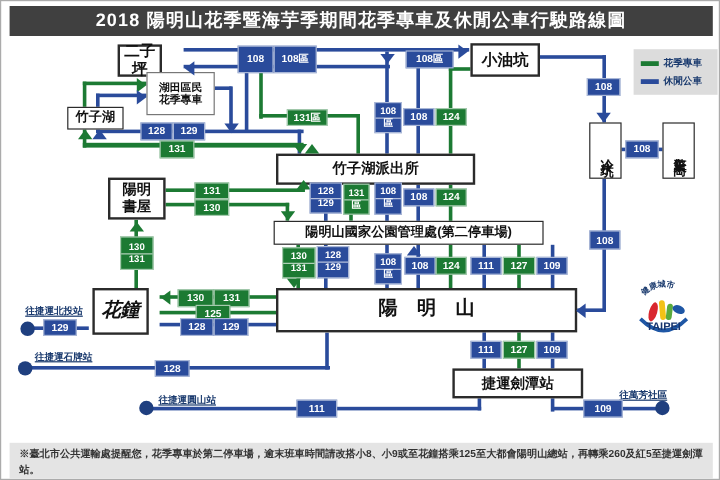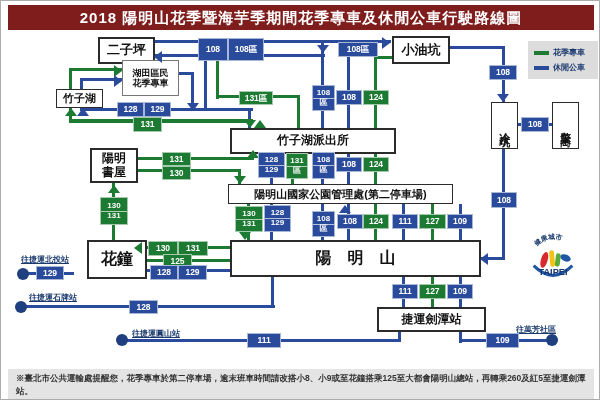--- a/index.html
+++ b/index.html
@@ -38,21 +38,21 @@
   #notes{position:absolute;left:7px;top:356px;width:586px;height:40px;background:#e4e4e4;
          box-sizing:border-box;padding:3px 8px;z-index:2;margin-top:12px;}
   #notes p{margin:0;font-size:8.5px;color:#333;line-height:1.55;font-weight:bold;}
   
   #logo{position:absolute;left:523px;top:225px;z-index:2;}
 </style>
 </head>
 <body>
 
 <div id="frame">
-  <div id="titlebar" style="background: #7f1d1d;">2018 陽明山花季暨海芋季期間花季專車及休閒公車行駛路線圖</div>
+  <div id="titlebar" style="background: #404040;">2018 陽明山花季暨海芋季期間花季專車及休閒公車行駛路線圖</div>
 
   <div id="legend">
     <div class="legend-row">
       <span class="dash" id="dash-g" style="background: rgb(28, 122, 51);"></span>
       <span class="legend-label">花季專車</span>
     </div>
     <div class="legend-row">
       <span class="dash" id="dash-b" style="background: rgb(42, 75, 155);"></span>
       <span class="legend-label">休閒公車</span>
     </div>
@@ -113,30 +113,30 @@
       <div class="arrow" style="left: 113px; top: 74px; border-top: 6px solid transparent; border-bottom: 6px solid transparent; border-left: 8px solid rgb(42, 75, 155);"></div>
       <div class="arrow" style="left: 186px; top: 102px; border-left: 6px solid transparent; border-right: 6px solid transparent; border-top: 8px solid rgb(42, 75, 155);"></div>
       <div class="arrow" style="left: 243px; top: 119px; border-left: 6px solid transparent; border-right: 6px solid transparent; border-top: 8px solid rgb(28, 122, 51);"></div>
       <div class="arrow" style="left: 253px; top: 119px; border-left: 6px solid transparent; border-right: 6px solid transparent; border-bottom: 8px solid rgb(28, 122, 51);"></div>
       <div class="arrow" style="left: 246px; top: 149px; border-left: 6px solid transparent; border-right: 6px solid transparent; border-bottom: 8px solid rgb(28, 122, 51);"></div>
       <div class="arrow" style="left: 233px; top: 175px; border-left: 6px solid transparent; border-right: 6px solid transparent; border-top: 8px solid rgb(28, 122, 51);"></div>
       <div class="arrow" style="left: 338px; top: 204px; border-left: 6px solid transparent; border-right: 6px solid transparent; border-bottom: 8px solid rgb(42, 75, 155);"></div>
       <div class="arrow" style="left: 238px; top: 231px; border-left: 6px solid transparent; border-right: 6px solid transparent; border-top: 8px solid rgb(28, 122, 51);"></div>
       <div class="arrow" style="left: 133px; top: 241px; border-top: 6px solid transparent; border-bottom: 6px solid transparent; border-right: 8px solid rgb(28, 122, 51);"></div>
       <div class="arrow" style="left: 107px; top: 184px; border-left: 6px solid transparent; border-right: 6px solid transparent; border-bottom: 8px solid rgb(28, 122, 51);"></div>
-      <div class="station st-major" style="left: 97px; top: 36px; width: 57px; height: 27px;">二子坪</div>
+      <div class="station st-major" style="left: 97px; top: 36px; width: 37px; height: 27px;">二子坪</div>
       <div class="station st-major" style="left: 391px; top: 35px; width: 58px; height: 28px;">小油坑</div>
       <div class="station st-small" style="left: 121px; top: 59px; width: 57px; height: 36px;">湖田區民
 花季專車</div>
       <div class="station st-thin" style="left: 55px; top: 88px; width: 47px; height: 19px;">竹子湖</div>
       <div class="station st-mid" style="left: 229px; top: 127px; width: 166px; height: 26px;">竹子湖派出所</div>
       <div class="station st-mid" style="left: 89px; top: 147px; width: 48px; height: 35px;">陽明
 書屋</div>
       <div class="station st-thin" style="left: 227px; top: 183px; width: 225px; height: 20px;">陽明山國家公園管理處(第二停車場)</div>
-      <div class="station st-big" style="left: 86px; top: 239px; width: 60px; height: 39px;">花鐘</div>
+      <div class="station st-big" style="left: 76px; top: 239px; width: 47px; height: 39px; font-style: italic;">花鐘</div>
       <div class="station st-big" style="left: 229px; top: 239px; width: 251px; height: 37px;">陽　明　山</div>
       <div class="station st-vert" style="left: 490px; top: 101px; width: 27px; height: 47px;">冷水坑</div>
       <div class="station st-vert" style="left: 551px; top: 101px; width: 27px; height: 47px;">擎天崗</div>
       <div class="station st-mid" style="left: 376px; top: 306px; width: 109px; height: 25px;">捷運劍潭站</div>
       <div class="badge" style="left: 197px; top: 37px; width: 30px; height: 23px; background: rgb(42, 75, 155);">108</div>
       <div class="badge" style="left: 227px; top: 37px; width: 36px; height: 23px; background: rgb(42, 75, 155);">108區</div>
       <div class="badge" style="left: 337px; top: 41px; width: 40px; height: 15px; background: rgb(42, 75, 155);">108區</div>
       <div class="badge" style="left: 488px; top: 64px; width: 28px; height: 15px; background: rgb(42, 75, 155);">108</div>
       <div class="badge" style="left: 520px; top: 116px; width: 28px; height: 15px; background: rgb(42, 75, 155);">108</div>
       <div class="badge" style="left: 490px; top: 191px; width: 26px; height: 16px; background: rgb(42, 75, 155);">108</div>

